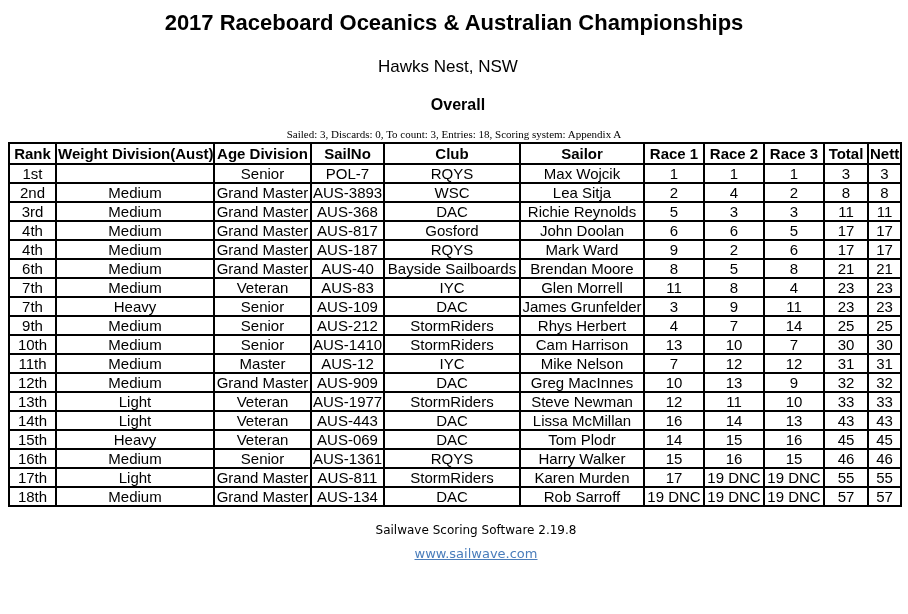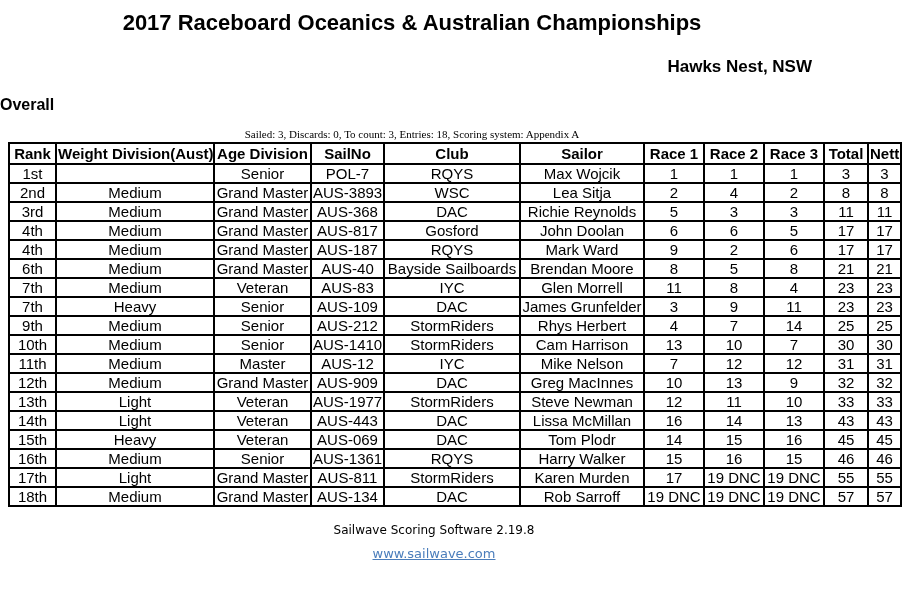--- a/index.html
+++ b/index.html
@@ -7,46 +7,47 @@
     padding: 0;
     background: #ffffff;
   }
   body {
     width: 908px;
     height: 614px;
     overflow: hidden;
     font-family: "Liberation Sans", sans-serif;
     color: #000000;
   }
-  .page { width: 824px; }
+  .page { width: 908px; }
 
   h1.title {
     font-size: 22px;
     font-weight: bold;
     text-align: center;
     margin: 10px 0 0 0;
     letter-spacing: 0px;
   }
   h2.venue {
     font-size: 17px;
-    font-weight: bold;
-    text-align: right;
+    font-weight: normal;
+    text-align: center;
     margin: 21px 12px 0 0;
   }
   h3.results-heading {
     font-size: 16px;
     font-weight: bold;
     text-align: center;
     margin: 21px 0 0 0;
   }
   h4.section-heading {
     font-size: 16px;
     font-weight: bold;
-    text-align: left;
+    text-align: center;
     margin: 19px 0 0 0;
+    padding-left: 8px;
   }
   .summary {
     font-family: Liberation Serif, serif;
     font-size: 11px;
     text-align: center;
     margin: 14px 0 2px 0;
   }
 
   table.results {
     border-collapse: collapse;

